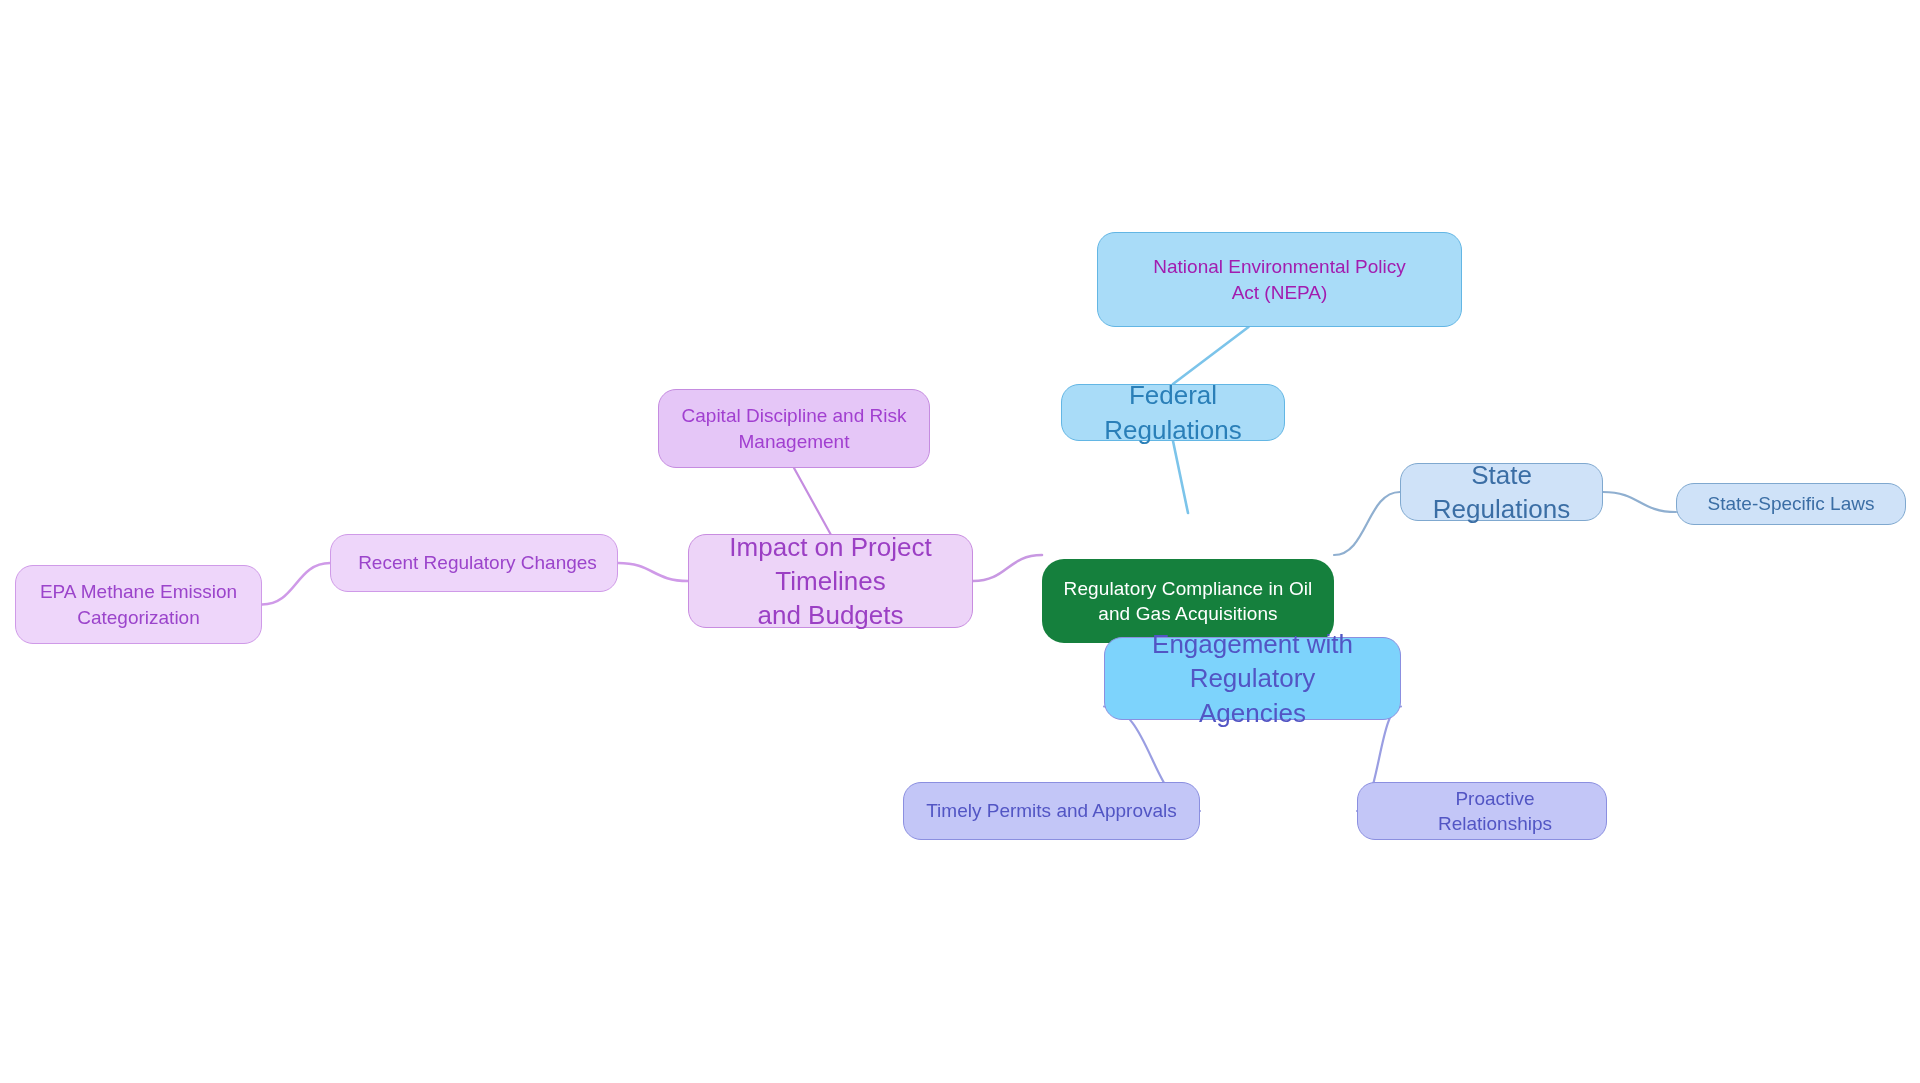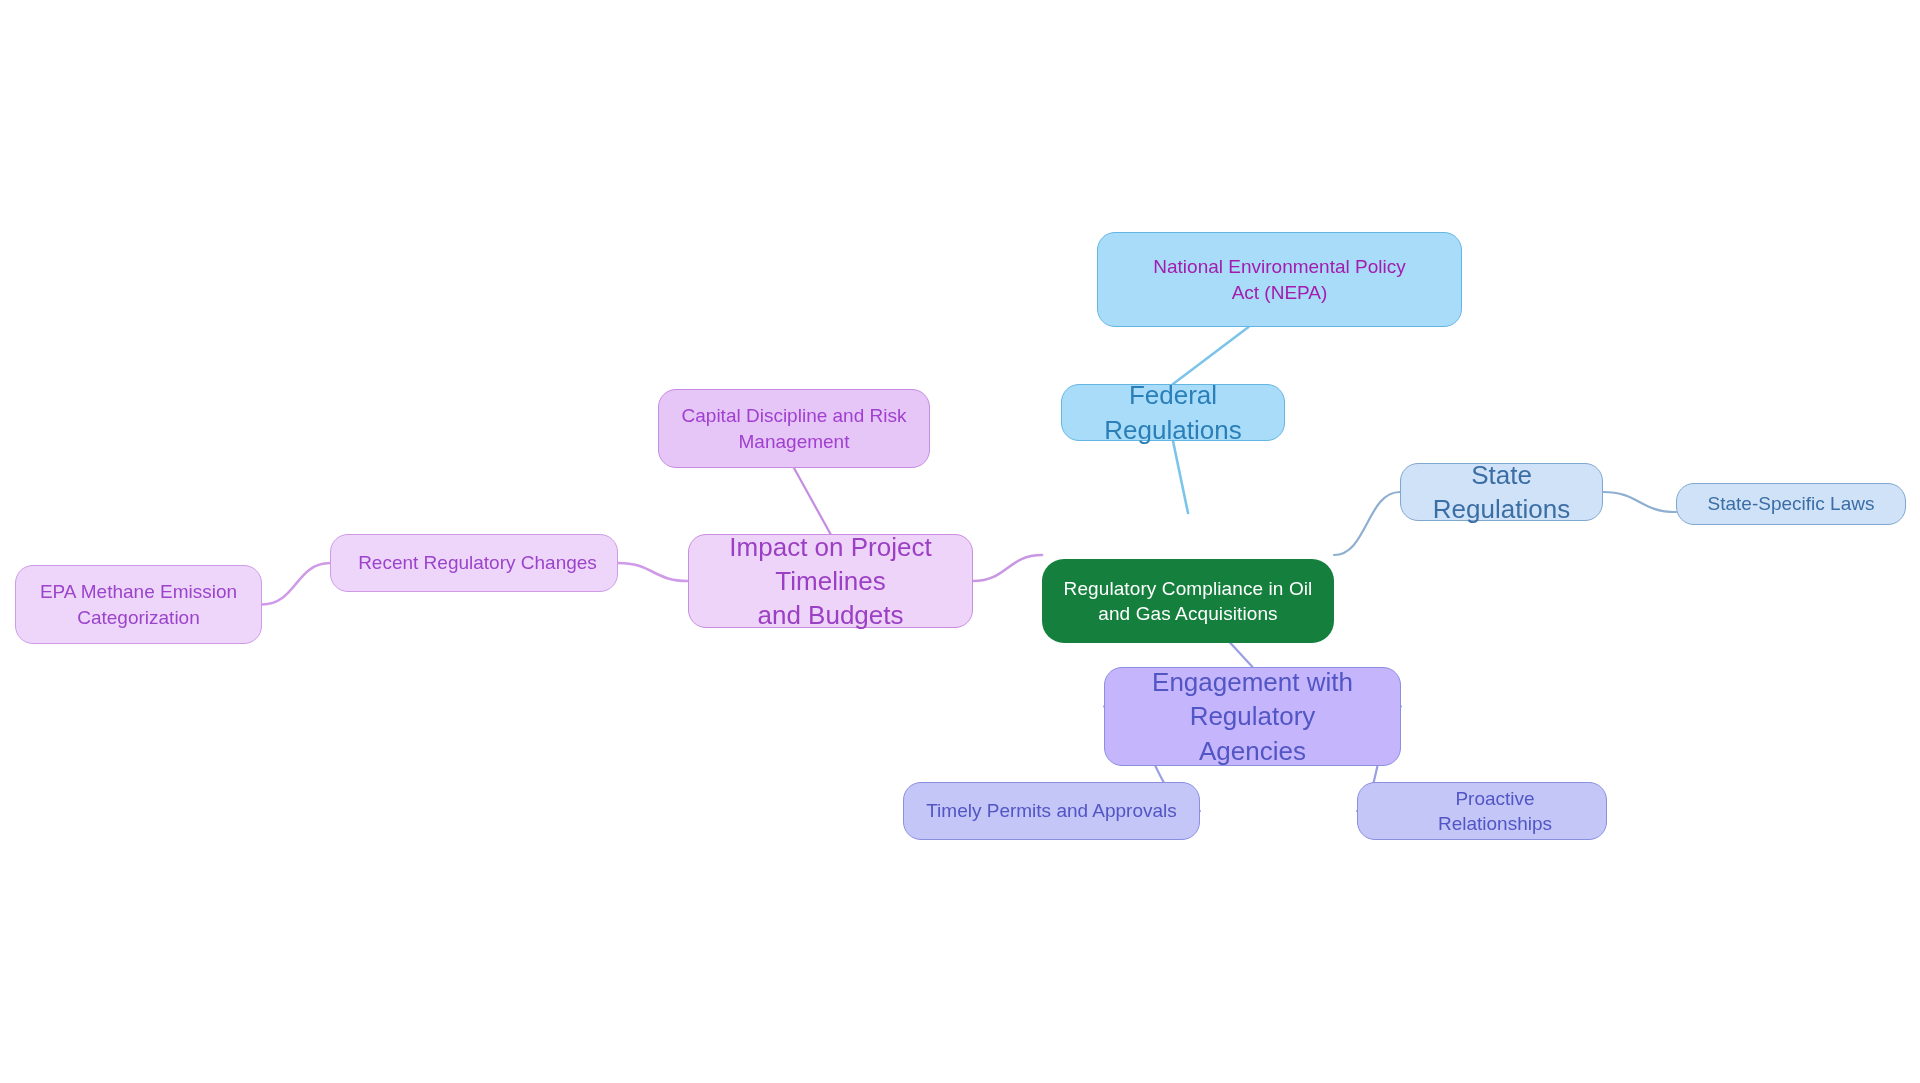--- a/index.html
+++ b/index.html
@@ -71,21 +71,21 @@
       <path d="M 830.5 534 L 794 468" fill="none" stroke="#c58ce0" stroke-width="2.2" stroke-linecap="round"></path>
     </svg>
   <div id="node-layer">
       <div class="node node-root" style="left: 1042px; top: 513px; width: 292px; height: 84px; background: #15803d; color: rgb(255, 255, 255); margin-top: 46px;"><span>Regulatory Compliance in Oil
 and Gas Acquisitions</span></div>
       <div class="node node-branch" style="left: 1061px; top: 384px; width: 224px; height: 57px; background: rgb(169, 220, 248); color: rgb(42, 127, 184); border-color: rgb(99, 182, 228);"><span>Federal Regulations</span></div>
       <div class="node node-leaf" style="left: 1097px; top: 232px; width: 365px; height: 95px; background: rgb(169, 220, 248); color: #a21caf; border-color: rgb(99, 182, 228);"><span>National Environmental Policy
 Act (NEPA)</span></div>
       <div class="node node-branch" style="left: 1400px; top: 463px; width: 203px; height: 58px; background: rgb(207, 226, 248); color: rgb(59, 110, 165); border-color: rgb(127, 168, 207);"><span>State Regulations</span></div>
       <div class="node node-leaf" style="left: 1676px; top: 483px; width: 230px; height: 42px; background: rgb(207, 226, 248); color: rgb(59, 110, 165); border-color: rgb(127, 168, 207);"><span>State-Specific Laws</span></div>
-      <div class="node node-branch" style="left: 1104px; top: 667px; width: 297px; height: 99px; background: #c4b5fd; color: rgb(82, 85, 196); border-color: rgb(139, 143, 224);"><span>Engagement with Regulatory
+      <div class="node node-branch" style="left: 1104px; top: 637px; width: 297px; height: 83px; background: #7dd3fc; color: rgb(82, 85, 196); border-color: rgb(139, 143, 224);"><span>Engagement with Regulatory
 Agencies</span></div>
       <div class="node node-leaf" style="left: 903px; top: 782px; width: 297px; height: 58px; background: rgb(195, 198, 247); color: rgb(82, 85, 196); border-color: rgb(139, 143, 224);"><span>Timely Permits and Approvals</span></div>
       <div class="node node-leaf" style="left: 1357px; top: 782px; width: 250px; height: 58px; background: rgb(195, 198, 247); color: rgb(82, 85, 196); border-color: rgb(139, 143, 224); padding-left: 40px;"><span>Proactive Relationships</span></div>
       <div class="node node-branch" style="left: 688px; top: 534px; width: 285px; height: 94px; background: rgb(237, 212, 248); color: rgb(155, 63, 196); border-color: rgb(200, 140, 224);"><span>Impact on Project Timelines
 and Budgets</span></div>
       <div class="node node-leaf" style="left: 330px; top: 534px; width: 288px; height: 58px; background: rgb(238, 214, 250); color: rgb(155, 68, 203); border-color: rgb(207, 154, 232); padding-left: 21px;"><span>Recent Regulatory Changes</span></div>
       <div class="node node-leaf" style="left: 15px; top: 565px; width: 247px; height: 79px; background: rgb(238, 214, 250); color: rgb(155, 68, 203); border-color: rgb(207, 154, 232);"><span>EPA Methane Emission
 Categorization</span></div>
       <div class="node node-leaf" style="left: 658px; top: 389px; width: 272px; height: 79px; background: rgb(229, 198, 247); color: rgb(161, 63, 208); border-color: rgb(197, 140, 224);"><span>Capital Discipline and Risk
 Management</span></div>

